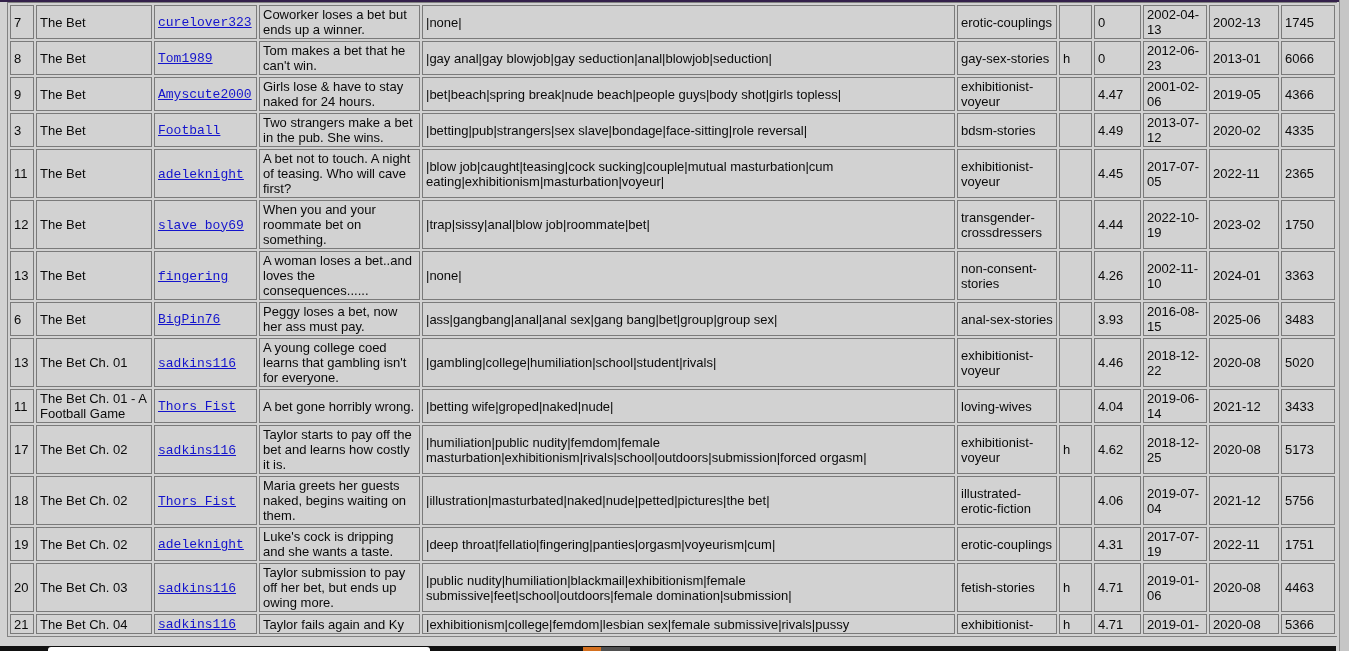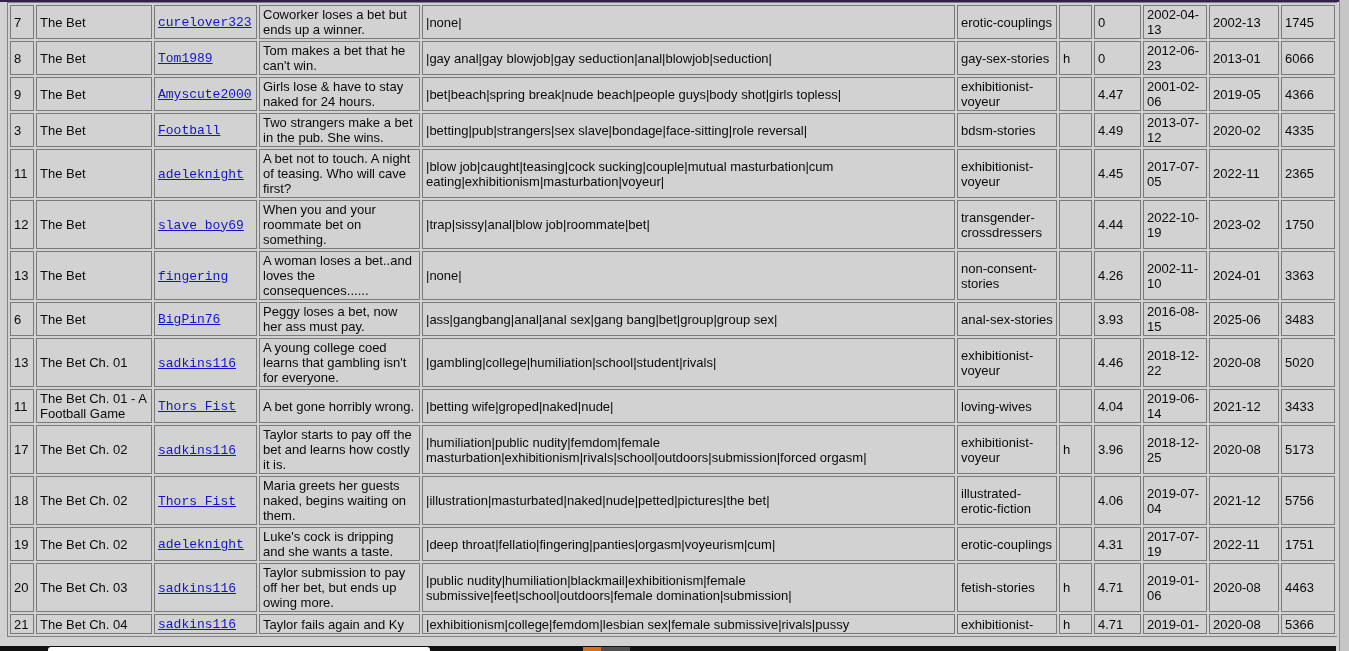--- a/index.html
+++ b/index.html
@@ -218,21 +218,21 @@
     <td>3433</td>
   </tr>
         <tr>
     <td>17</td>
     <td>The Bet Ch. 02</td>
     <td><a>sadkins116</a></td>
     <td>Taylor starts to pay off the bet and learns how costly it is.</td>
     <td>|humiliation|public nudity|femdom|female masturbation|exhibitionism|rivals|school|outdoors|submission|forced orgasm|</td>
     <td>exhibitionist-voyeur</td>
     <td>h</td>
-    <td>3.96</td>
+    <td>4.62</td>
     <td>2018-12-25</td>
     <td>2020-08</td>
     <td>5173</td>
   </tr>
         <tr>
     <td>18</td>
     <td>The Bet Ch. 02</td>
     <td><a>Thors_Fist</a></td>
     <td>Maria greets her guests naked, begins waiting on them.</td>
     <td>|illustration|masturbated|naked|nude|petted|pictures|the bet|</td>

